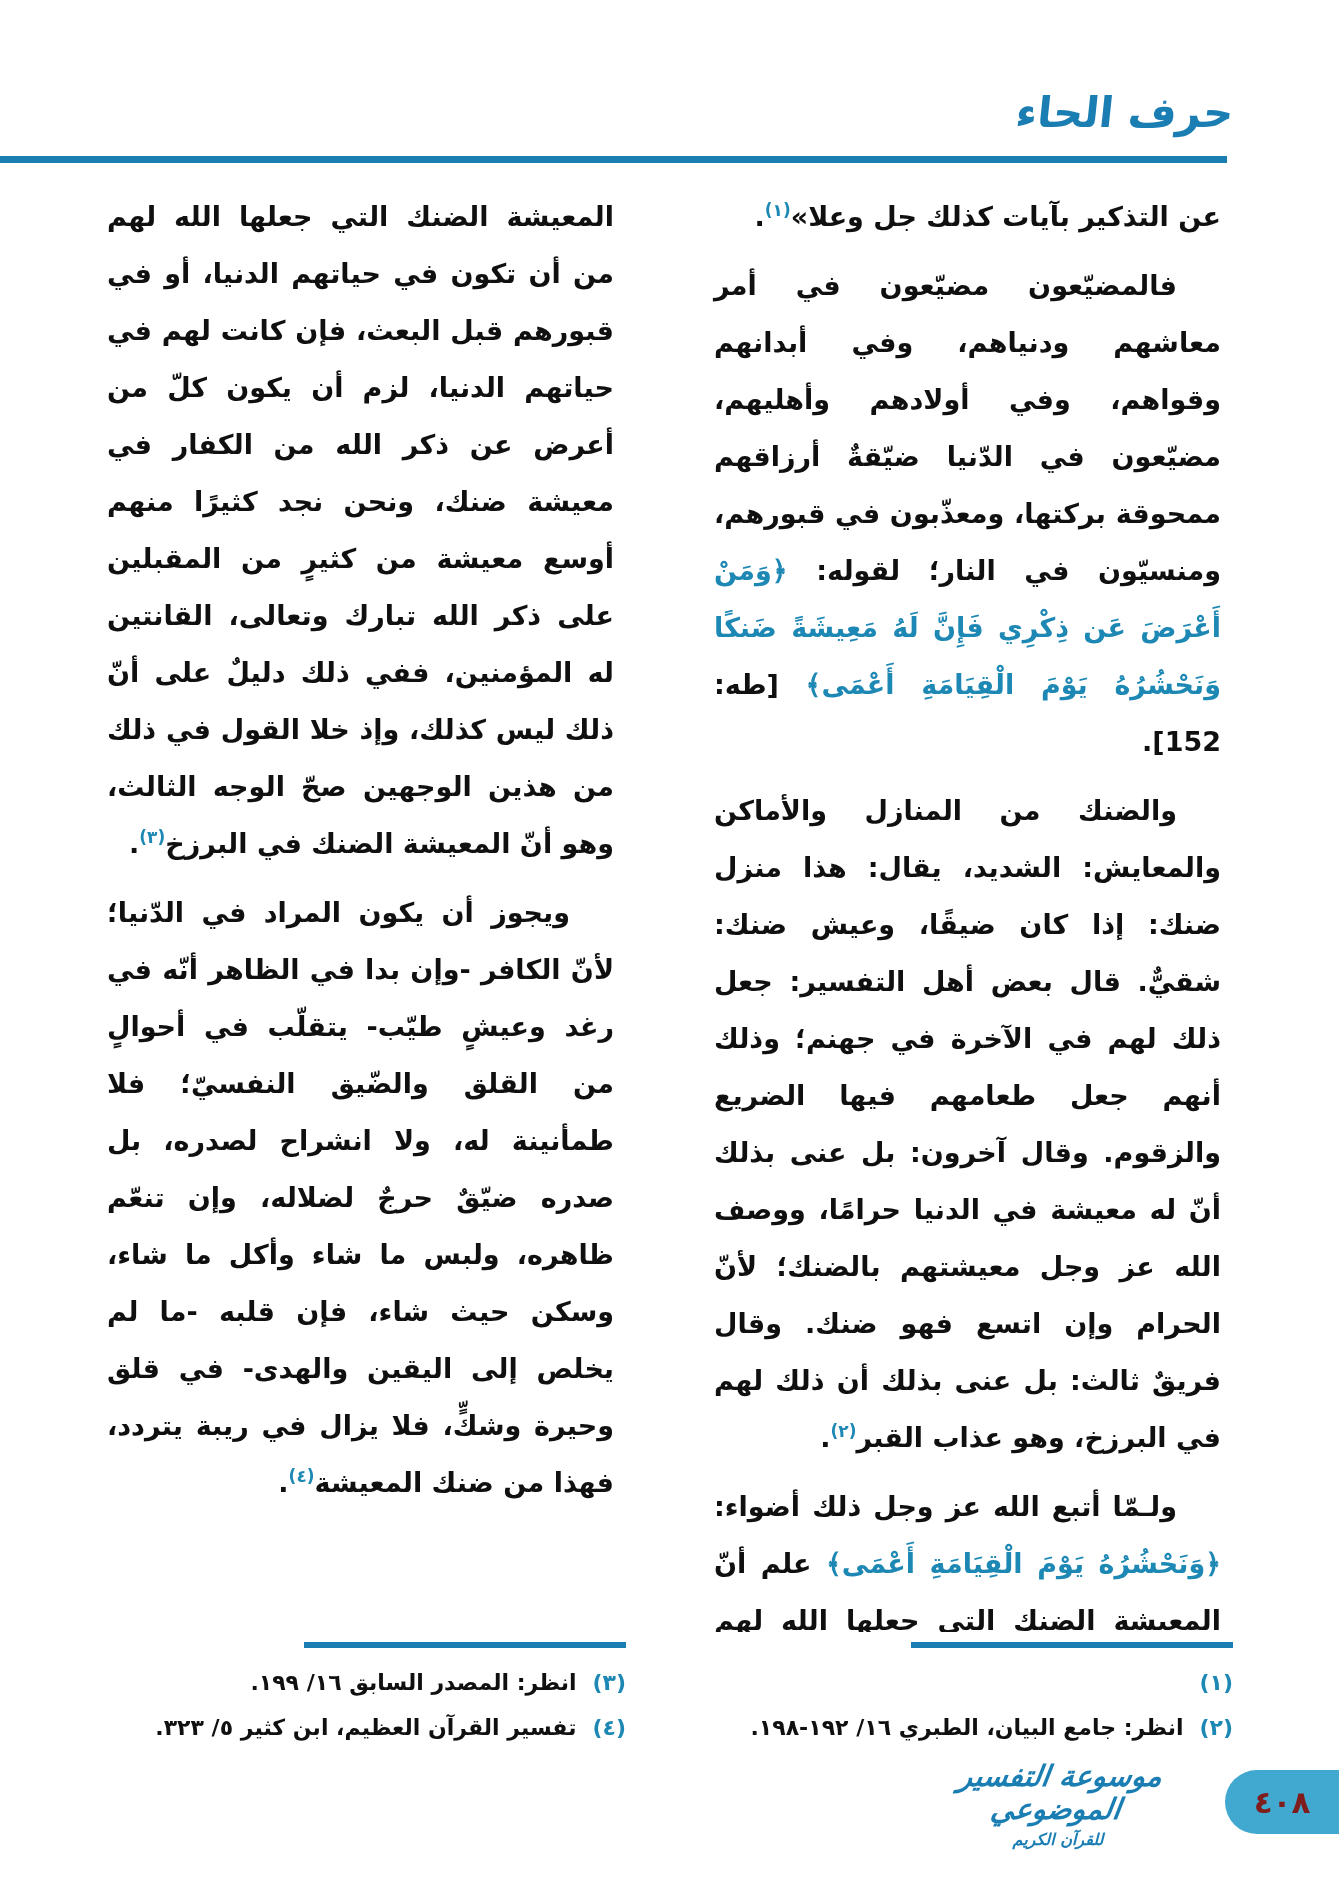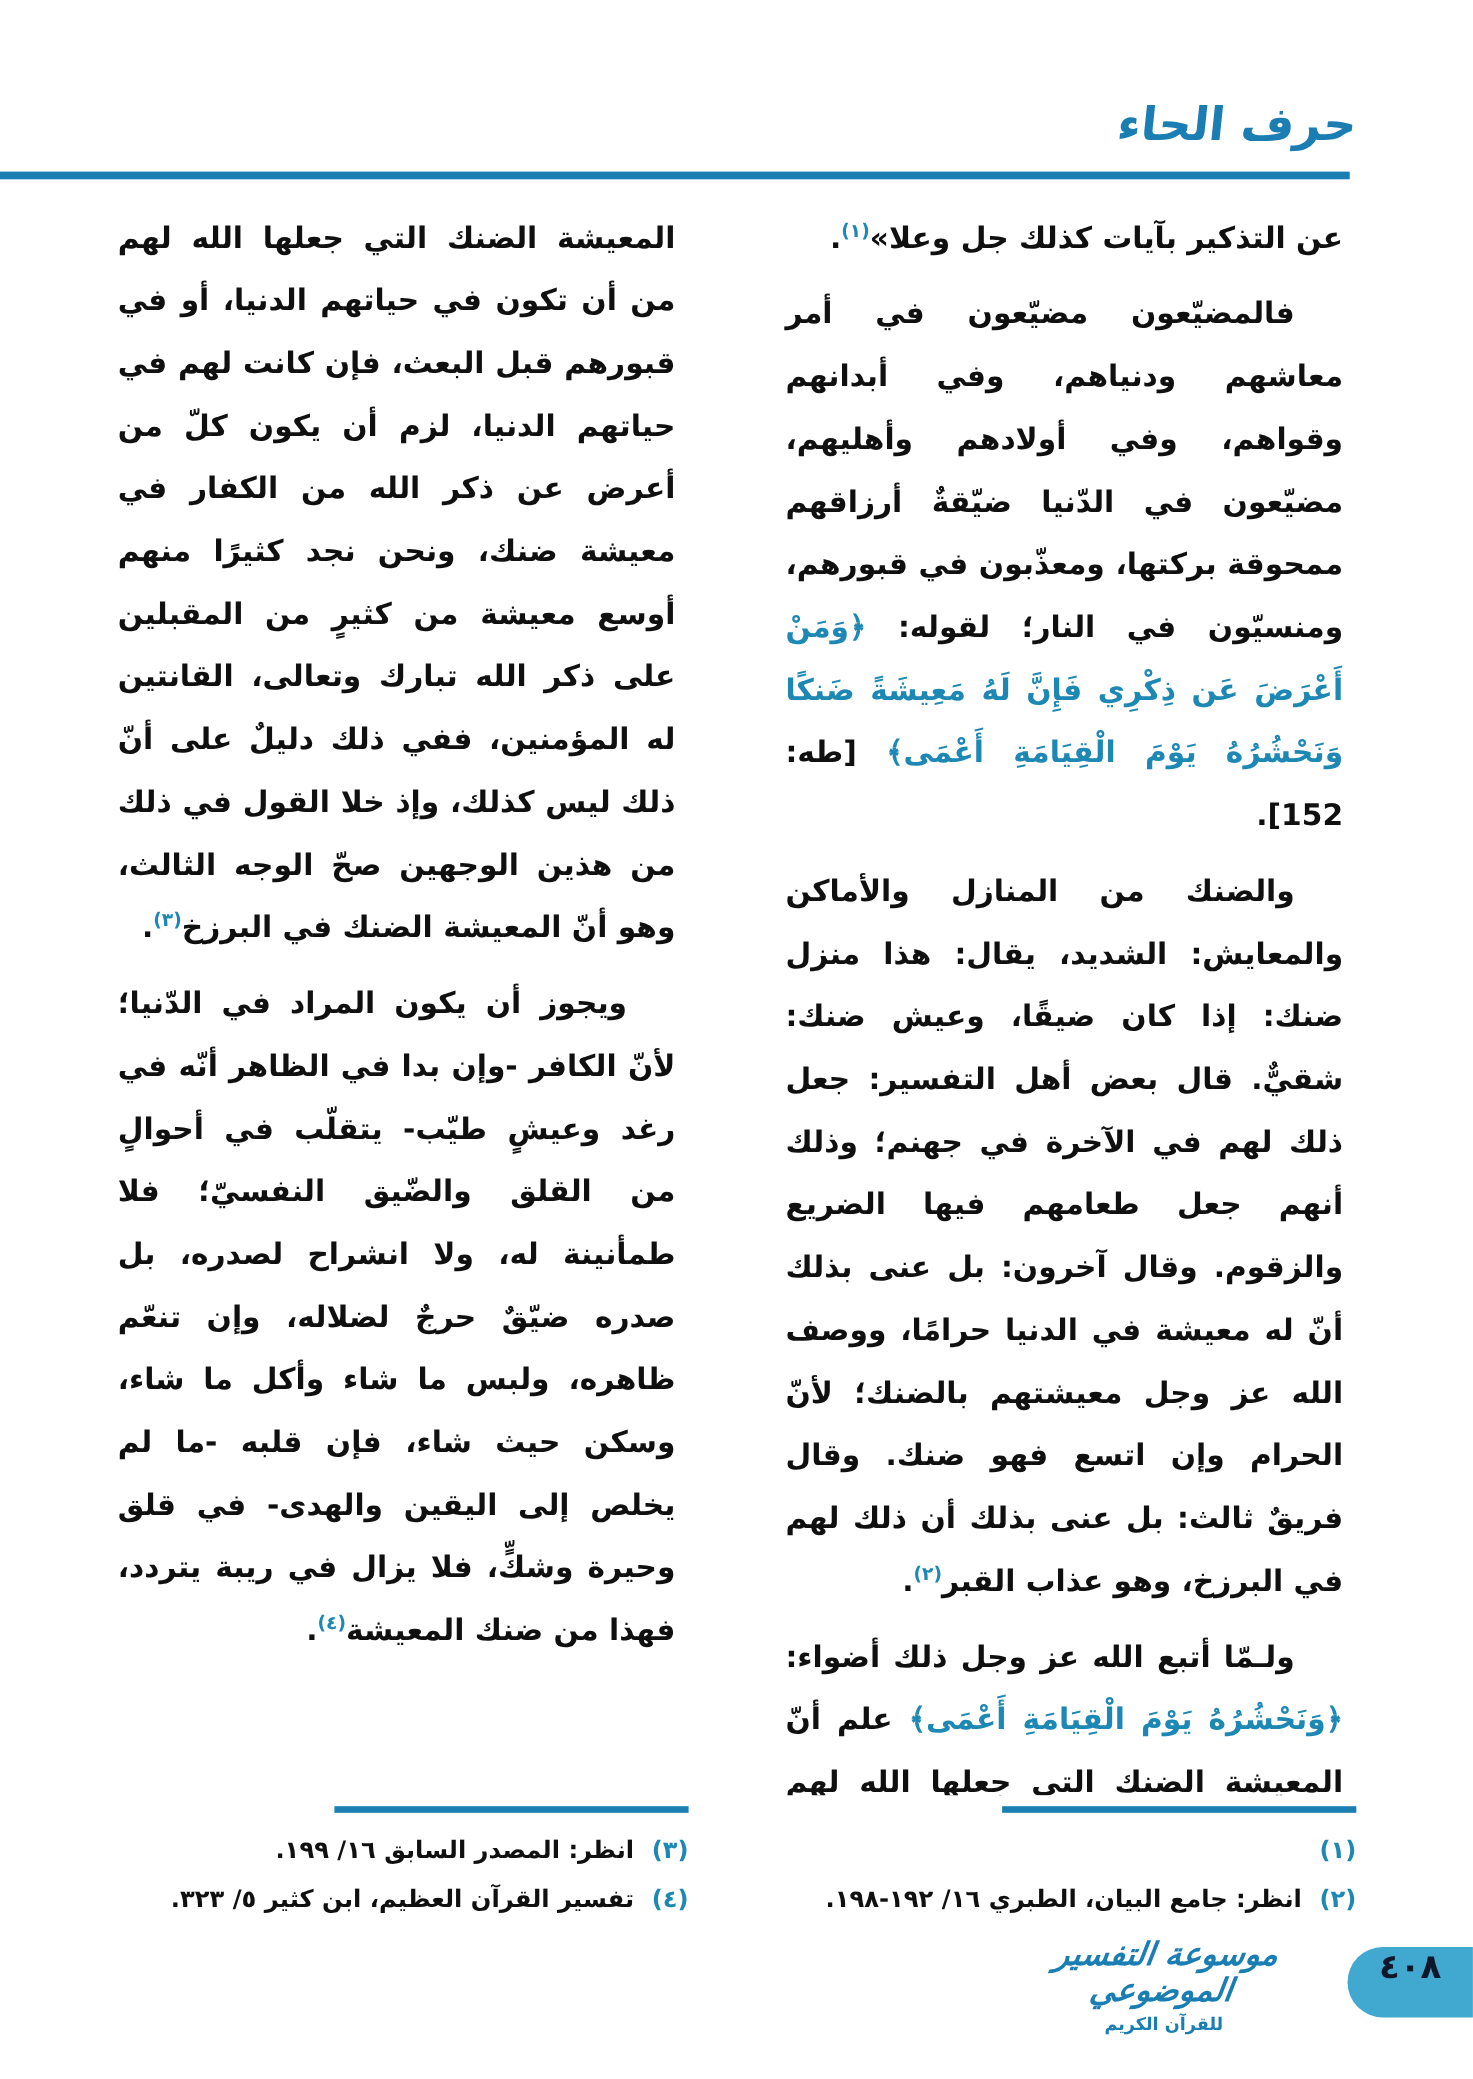--- a/index.html
+++ b/index.html
@@ -44,25 +44,25 @@
   }
   .fncol{width:531px;font-size:22px;line-height:45px;font-weight:bold;}
   .fnsep{height:6px;width:322px;background:var(--accent);margin-bottom:12px;}
   .fn-line{display:flex;align-items:baseline;}
   .fn-num{color:var(--verse);margin-left:16px;flex:0 0 auto;}
   .footer-logo{
     position:absolute;top:1760px;right:150px;width:262px;
     text-align:center;color:var(--accent);line-height:1.15;
   }
   .logo-line1{font-size:29px;font-weight:bold;font-style:italic;transform:skewX(-8deg);}
-  .logo-line2{font-size:16px;font-weight:bold;margin-top:4px;}
+  .logo-line2{font-size:16px;font-weight:bold;font-style:italic;margin-top:4px;}
   .page-badge{
     position:absolute;top:1770px;right:0;width:114px;height:64px;
     background:var(--badge);border-radius:32px 0 0 32px;
-    color:#0f172a;display:flex;justify-content:center;
+    color:#7f1d1d;display:flex;align-items:center;justify-content:center;
     font-size:31px;font-weight:bold;letter-spacing:4px;
   }
 </style>
 </head>
 <body>
 
 <div class="header-title">حرف الحاء</div>
 <div class="header-rule"></div>
 
 <div class="main">

